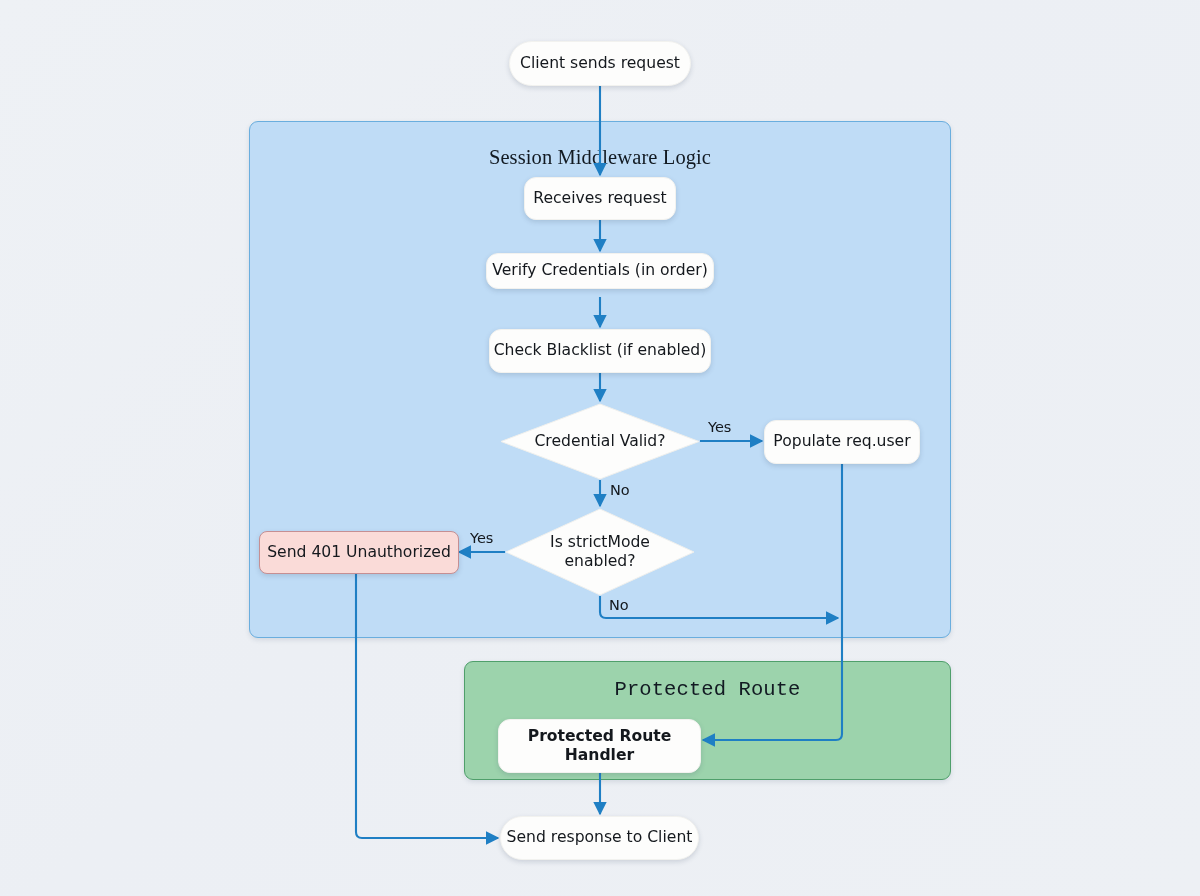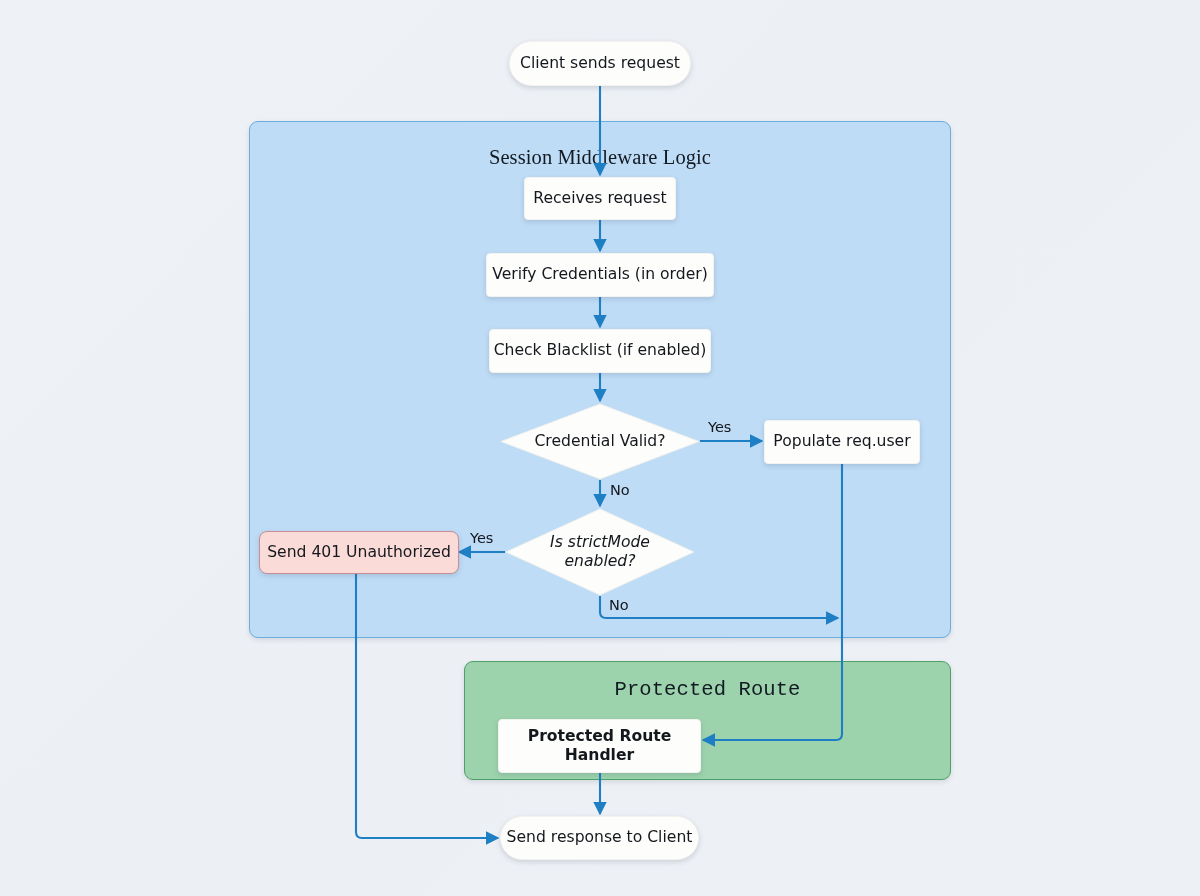--- a/index.html
+++ b/index.html
@@ -71,21 +71,21 @@
     align-items: center;
     justify-content: center;
     text-align: center;
     color: #14181d;
     font-size: 15.6px;
     line-height: 1.25;
     background: #fdfdfc;
     box-shadow: 0 2px 5px rgba(40,60,90,.17);
   }
   .node.round {
-    border-radius: 4px;
+    border-radius: 12px;
     border: 1px solid #f2f2ef;
   }
   .node.stadium {
     border-radius: 999px;
     border: 1px solid #f2f2ef;
   }
   .node.danger {
     background: #fadbd8;
     border: 1.4px solid #c58f93;
     border-radius: 8px;
@@ -103,24 +103,24 @@
   }
   .diamond-label {
     position: relative;
     z-index: 2;
     padding: 0 6px;
   }
 
   
   #n-client       { left: 509px; top: 41px;  width: 182px; height: 45px; }
   #n-receives     { left: 524px; top: 177px; width: 152px; height: 43px; }
-  #n-verify       { left: 486px; top: 253px; width: 228px; height: 44px; }
+  #n-verify       { left: 486px; top: 253px; width: 228px; height: 36px; }
   #n-blacklist    { left: 489px; top: 329px; width: 222px; height: 44px; }
   #n-credvalid    { left: 500px; top: 403px; width: 200px; height: 77px; }
-  #n-strict       { left: 505px; top: 508px; width: 190px; height: 88px; font-style: italic; }
+  #n-strict       { left: 505px; top: 508px; width: 190px; height: 88px; }
   #n-populate     { left: 764px; top: 420px; width: 156px; height: 44px; }
   #n-send401      { left: 259px; top: 531px; width: 200px; height: 43px; }
   #n-handler      { left: 498px; top: 719px; width: 203px; height: 54px; font-weight: bold; }
   #n-sendresp     { left: 500px; top: 816px; width: 199px; height: 44px; }
 
   
   .edge-label {
     position: absolute;
     font-size: 14.5px;
     color: #14181d;

